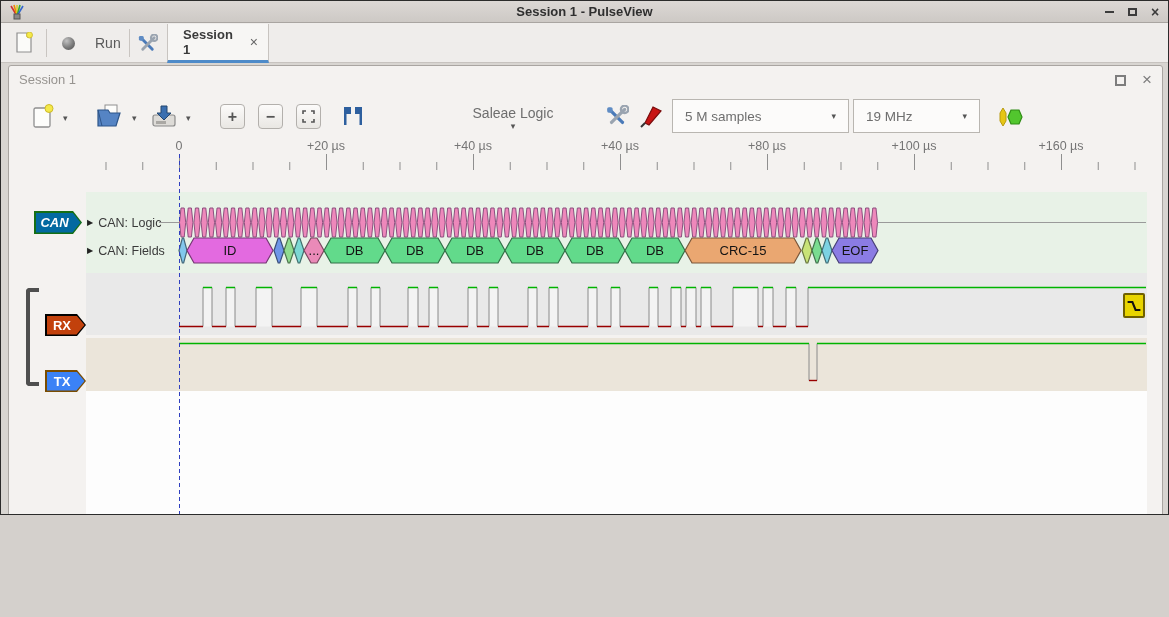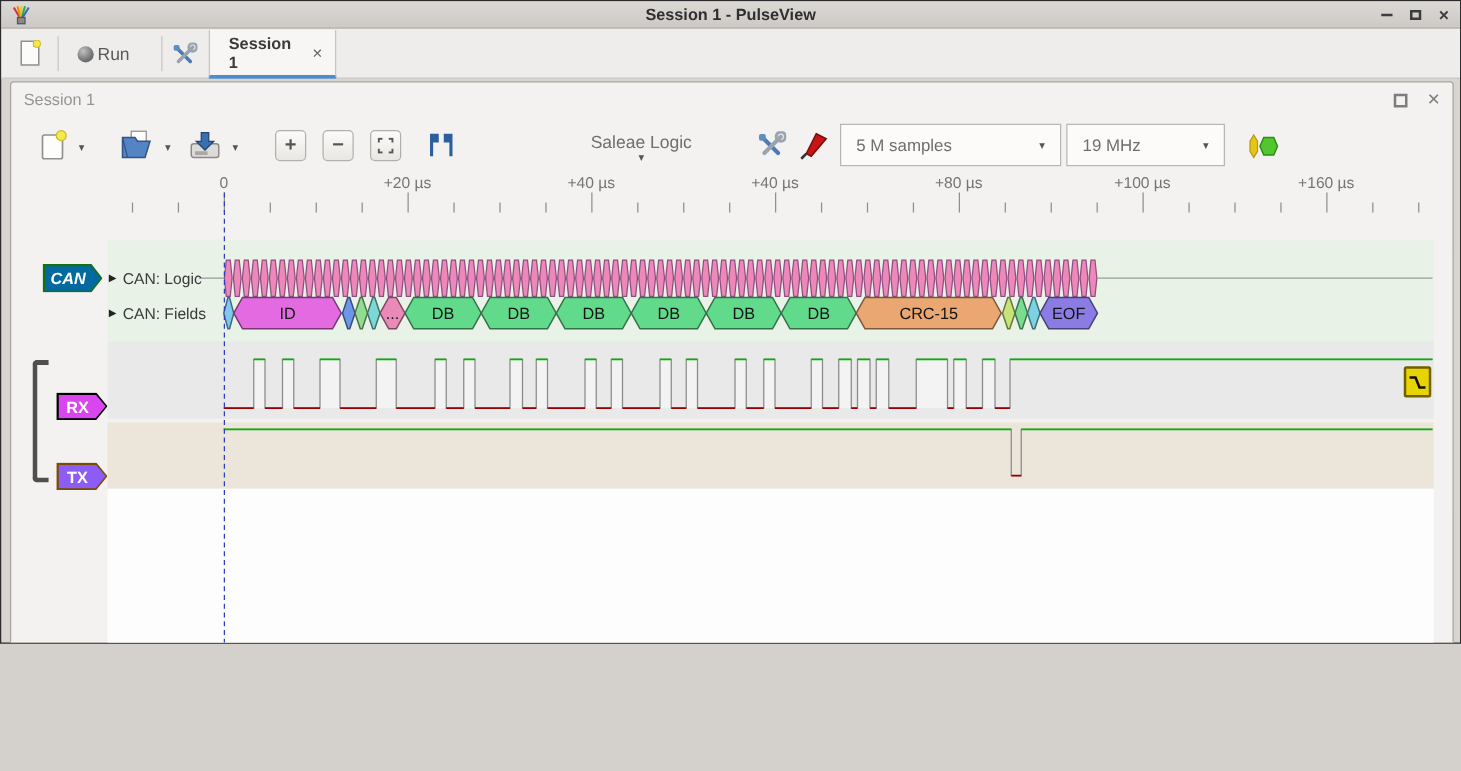--- a/index.html
+++ b/index.html
@@ -19,21 +19,21 @@
   .wc { width:14px; height:14px; display:flex; align-items:center; justify-content:center; cursor:default; }
   .wc-min  i { display:block; width:9px; height:2px; background:#3c3c3c; }
   .wc-max  i { display:block; width:9px; height:8px; border:2px solid #3c3c3c; }
   .wc-close { font-size:14px; font-weight:bold; color:#3c3c3c; line-height:14px; }
 
   
   #main-toolbar { left:0; top:22px; width:100%; height:40px;
     background:#efedeb; border-bottom:1px solid #c7c3bf; }
   .tsep { position:absolute; top:6px; width:1px; height:28px; background:#c9c5c1; }
   #run-button { position:absolute; left:55px; top:4px; height:32px; display:flex;
-    align-items:center; gap:3px; padding:0 6px; color:#5a5a5a; font-size:14px; }
+    align-items:center; gap:20px; padding:0 6px; color:#5a5a5a; font-size:14px; }
   #run-circle { width:13px; height:13px; border-radius:50%;
     background:radial-gradient(circle at 35% 30%, #c2c2c2, #7a7a7a 55%, #4c4c4c); }
   #tab-session { position:absolute; left:166px; top:1px; width:102px; height:39px;
     background:#f7f6f4; border-left:1px solid #c8c4c0; border-right:1px solid #c8c4c0;
     border-bottom:3px solid #4e8bc9; display:flex; align-items:center; padding:0 10px 0 15px; gap:10px; }
   #tab-session .tab-label { font-size:13px; font-weight:600; color:#3a3a3a; }
   #tab-session .tab-close { font-size:14px; color:#666; }
 
   
   #session-window { left:7px; top:64px; width:1155px; height:546px;
@@ -452,26 +452,26 @@
     <span class="expander">▶</span>
     <span>CAN: Fields</span>
   </div>
 
   <div class="tag" id="can-tag" style="left: 33px; top: 210px; width: 48px; height: 23px; background: rgb(21, 111, 21);">
     <div class="tag-inner" id="can-tag-inner" style="background: #0369a1; font-style: italic;">
       <span>CAN</span>
     </div>
   </div>
   <div class="tag" id="rx-tag" style="left: 44px; top: 313px; width: 41px; height: 22px; background: rgb(0, 0, 0);">
-    <div class="tag-inner" id="rx-tag-inner" style="background: #d946ef;">
+    <div class="tag-inner" id="rx-tag-inner" style="background: #c2410c;">
       <span>RX</span>
     </div>
   </div>
   <div class="tag" id="tx-tag" style="left: 44px; top: 369px; width: 41px; height: 22px; background: rgb(122, 76, 0);">
-    <div class="tag-inner" id="tx-tag-inner" style="background: #8b5cf6;">
+    <div class="tag-inner" id="tx-tag-inner" style="background: #3b82f6;">
       <span>TX</span>
     </div>
   </div>
 
   <div class="abs" id="group-bracket"></div>
 
   <div class="abs" id="trigger-marker">
     <svg width="16" height="16" viewBox="0 0 20 20">
       <path d="M2 5 H8 L12 15 H18" fill="none" stroke="#111" stroke-width="2.6"></path>
     </svg>

